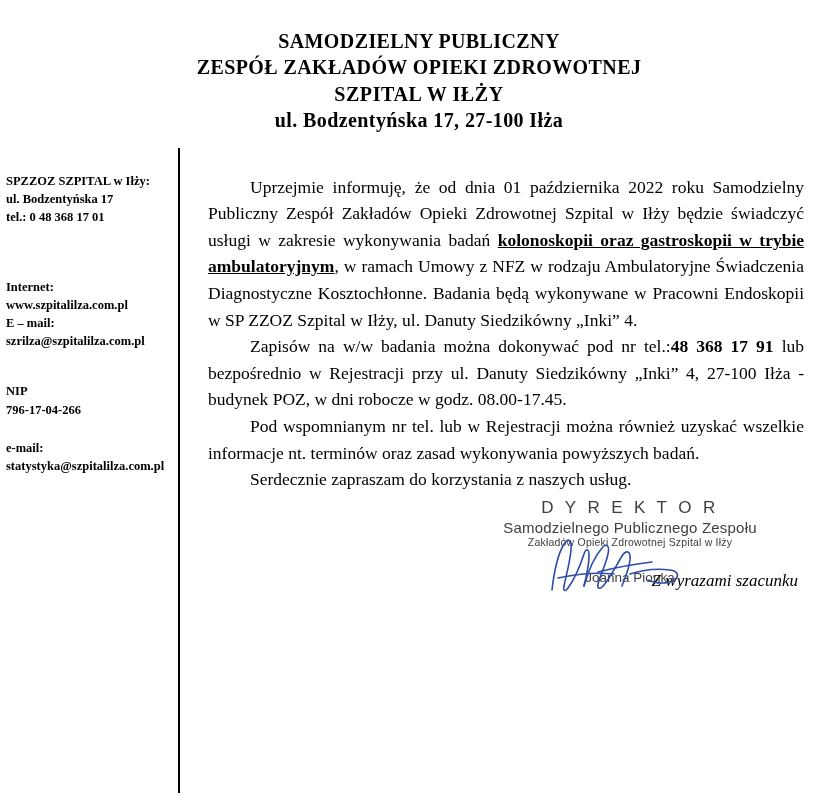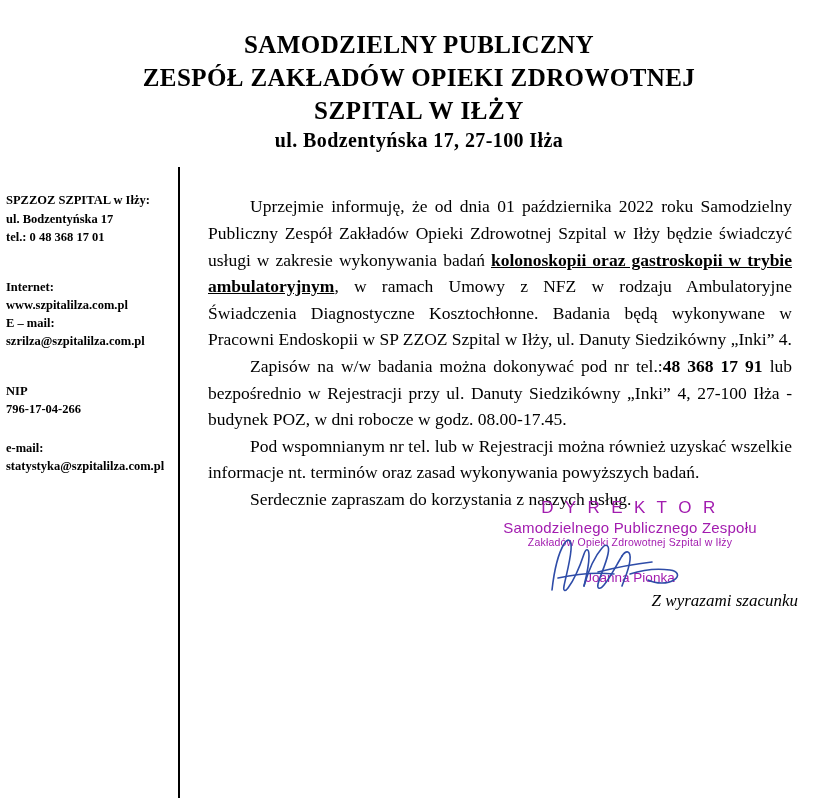--- a/index.html
+++ b/index.html
@@ -21,21 +21,21 @@
     height: 798px;
   }
   
   .header {
     text-align: center;
     padding-top: 28px;
   }
   .header-line {
     font-family: "Liberation Serif", serif;
     font-weight: bold;
-    font-size: 25px;
+    font-size: 20px;
     letter-spacing: 0.4px;
     line-height: 1.32;
   }
   .header-line.l3 { letter-spacing: 0.6px; }
   .header-line.l4 { font-size: 20px; }
 
   
   .columns {
     display: flex;
     margin-top: 14px;
@@ -64,35 +64,35 @@
     position: relative;
   }
 
   
   .side-block {
     margin-bottom: 15px;
   }
   .side-block .bold { font-weight: bold; }
   .side-block div { white-space: nowrap; }
   .sb-1 { margin-top: 24px; }
-  .sb-2 { margin-top: 32px; }
+  .sb-2 { margin-top: 52px; }
   .sb-3 { margin-top: 32px; }
   .sb-4 { margin-top: 34px; }
   .sb-5 { margin-top: 20px; }
 
   
   .letter {
     font-size: 17.5px;
     line-height: 1.52;
     text-align: justify;
     text-justify: inter-word;
     padding-top: 26px;
   }
   .letter p {
-    margin: 0 12px 0 0;
+    margin: 0 0 0 0;
     text-indent: 42px;
   }
   .u-bold {
     font-weight: bold;
     text-decoration: underline;
   }
   .b {
     font-weight: bold;
   }
   .closing {
@@ -103,21 +103,21 @@
     padding-right: 6px;
   }
 
   
   .stamp {
     position: absolute;
     right: 58px;
     top: 498px;
     width: 300px;
     height: 110px;
-    color: #a21caf;
+    color: #404040;
     text-align: center;
     pointer-events: none;
   }
   .stamp .dyr {
     font-family: "Liberation Sans", sans-serif;
     font-size: 17px;
     letter-spacing: 3.4px;
     font-weight: normal;
   }
   .stamp .sub1 {

